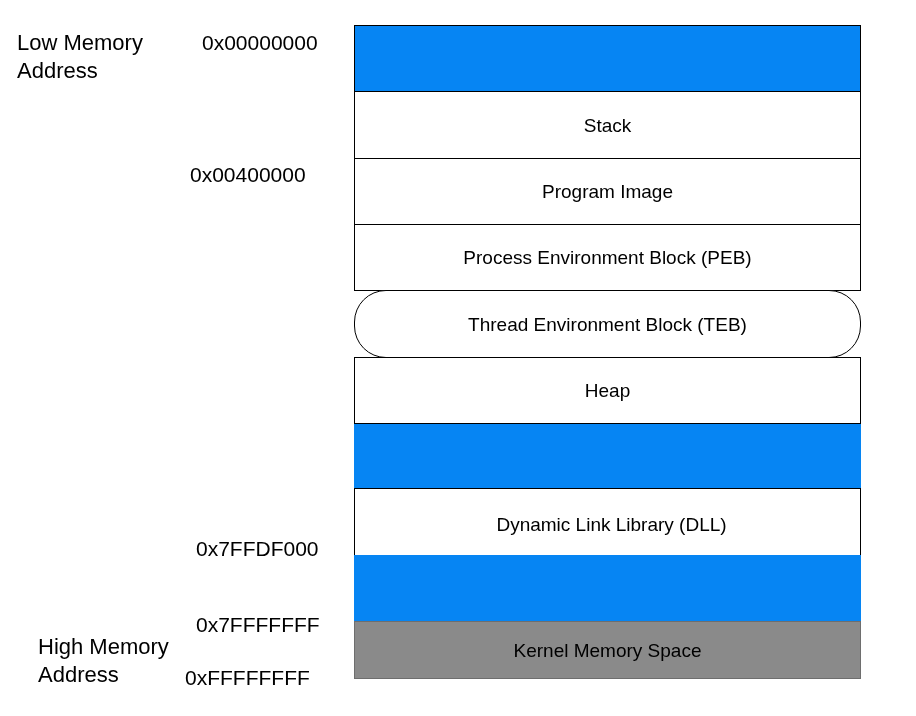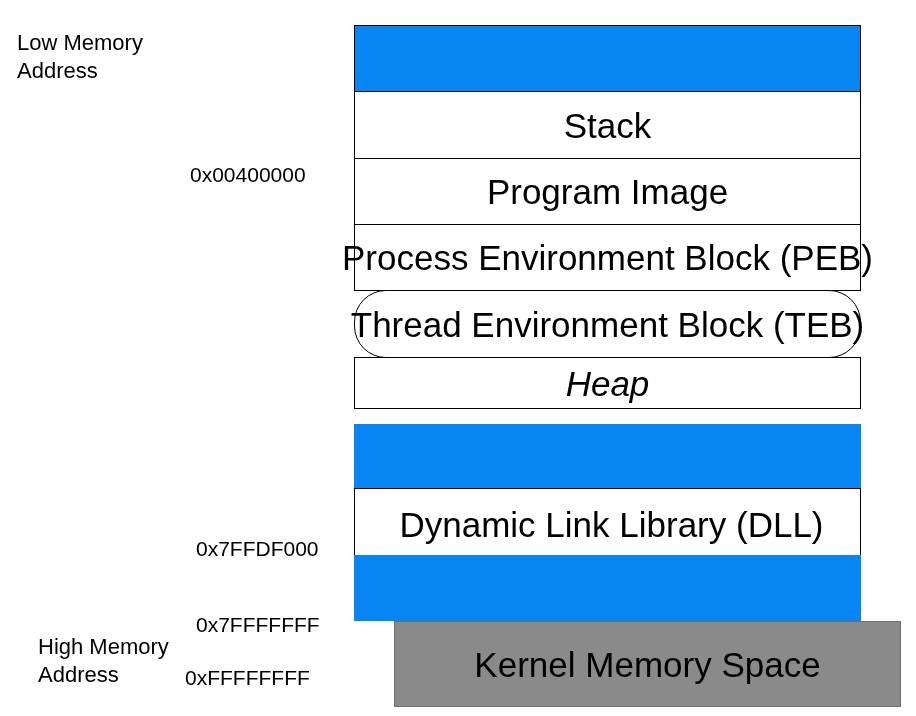--- a/index.html
+++ b/index.html
@@ -24,39 +24,39 @@
   
   .row {
     position: absolute;
     left: 354px;
     width: 507px;
     display: flex;
     align-items: center;
     justify-content: center;
   }
   .row .blk-label {
-    font-size: 35px;
+    font-size: 19px;
     line-height: 1;
     white-space: nowrap;
   }
   .white { background: var(--white); border: 1px solid var(--border); }
   .blue  { background: var(--blue); }
   .blue-bordered { background: var(--blue); border: 1px solid var(--border); }
   .gray  { background: var(--gray); border: 1px solid var(--gray-border); }
 
   .r1  { top: 25px;  height: 67px; }
   .r2  { top: 91px;  height: 68px; }
   .r3  { top: 158px; height: 67px; }
   .r4  { top: 224px; height: 67px; }
   .r5  { top: 290px; height: 68px; border-radius: 32px; }
-  .r6  { top: 357px; height: 52px; font-style: italic; }
+  .r6  { top: 357px; height: 67px; }
   .r7  { top: 424px; height: 65px; }
   .r8  { top: 488px; height: 73px; padding-left: 8px; }
   .r9  { top: 555px; height: 66px; }
-  .r10 { top: 621px; height: 86px; margin-left: 40px; }
+  .r10 { top: 621px; height: 58px; }
 
   
   .side-label {
     position: absolute;
     font-size: 22px;
     line-height: 28px;
     white-space: nowrap;
   }
   .side-low  { left: 17px; top: 29px; }
   .side-high { left: 38px; top: 633px; }
@@ -81,20 +81,21 @@
   <div class="side-label side-low">
     <div>Low Memory</div>
     <div>Address</div>
   </div>
 
   <div class="side-label side-high">
     <div>High Memory</div>
     <div>Address</div>
   </div>
 
+  <div class="addr addr-0">0x00000000</div>
   <div class="addr addr-1">0x00400000</div>
   <div class="addr addr-2">0x7FFDF000</div>
   <div class="addr addr-3">0x7FFFFFFF</div>
   <div class="addr addr-4">0xFFFFFFFF</div>
 
   <div class="row r1 blue-bordered"></div>
 
   <div class="row r2 white">
     <span class="blk-label">Stack</span>
   </div>

